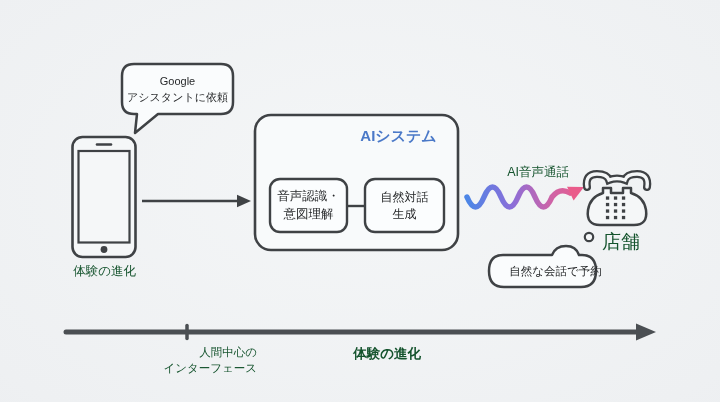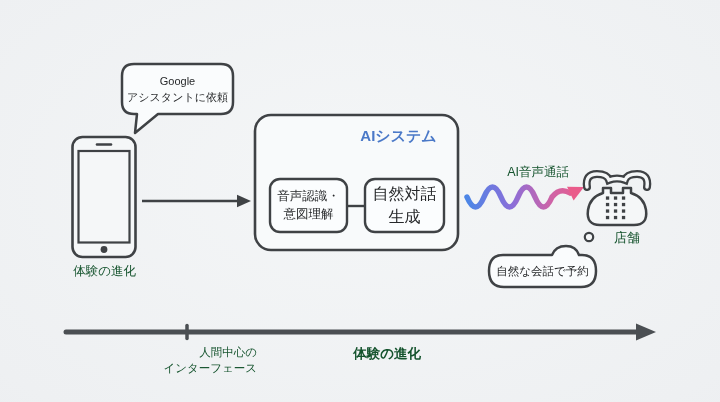--- a/index.html
+++ b/index.html
@@ -17,24 +17,24 @@
     position: absolute; display: flex; flex-direction: column;
     align-items: center; justify-content: center; text-align: center;
   }
   .google-bubble-text { left: 122px; top: 64px; width: 111px; height: 50px; font-size: 11px; line-height: 1.5; }
   .user-label { left: 72px; top: 263px; width: 64px; font-size: 12.5px; }
   .ai-title {
     position: absolute; left: 255px; top: 126px; width: 203px;
     text-align: center; font-size: 15px; font-weight: 700; color: #4b79c8; line-height: 1.35; margin-left: 42px;
   }
   .module-text-1 { left: 270px; top: 179px; width: 77px; height: 53px; font-size: 12.5px; line-height: 1.4; font-weight: 500; }
-  .module-text-2 { left: 365px; top: 179px; width: 79px; height: 53px; font-size: 16px; line-height: 1.4; font-weight: 500; align-items: center; }
+  .module-text-2 { left: 365px; top: 179px; width: 79px; height: 53px; font-size: 12px; line-height: 1.4; font-weight: 500; align-items: center; }
   .ai-voice-label { left: 469px; top: 164px; width: 100px; font-size: 12.5px; }
-  .store-label { left: 600px; top: 229px; width: 40px; font-size: 13px; }
-  .reservation-text { left: 489px; top: 255px; width: 107px; height: 32px; font-size: 11.5px; font-family: Liberation Serif, serif; }
+  .store-label { left: 600px; top: 229px; width: 40px; font-size: 19px; }
+  .reservation-text { left: 502px; top: 255px; width: 107px; height: 32px; font-size: 11.5px; font-family: Liberation Serif, serif; }
   .timeline-tick-label { left: 117px; top: 344px; width: 140px; font-size: 11.5px; line-height: 1.4; white-space: normal; }
   .timeline-axis-label { left: 300px; top: 345px; width: 121px; font-size: 13.5px; font-weight: 600; }
 </style>
 </head>
 <body>
 
 <div id="stage">
 
   <svg class="layer" viewBox="0 0 720 402">
     <defs>

